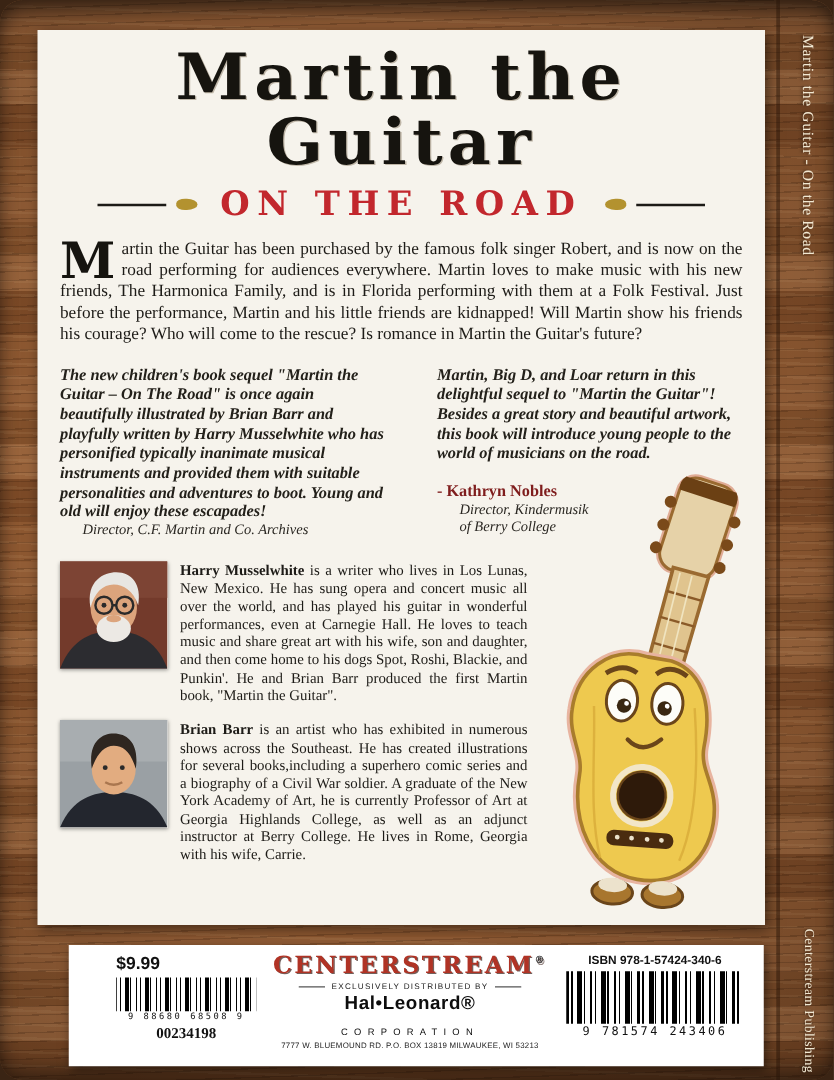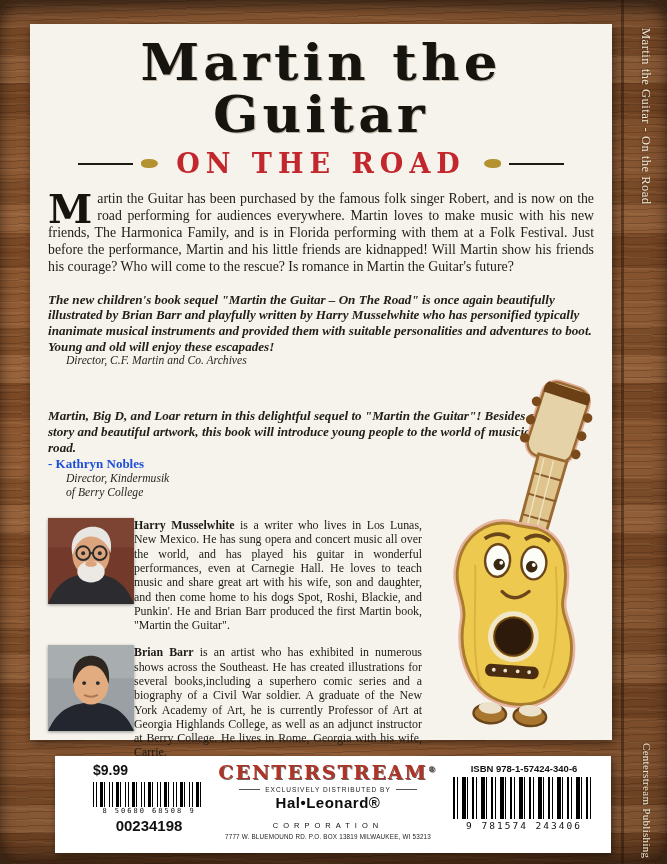--- a/index.html
+++ b/index.html
@@ -49,32 +49,32 @@
 
   .intro {
     margin-top:11px; font-size:13.8px; line-height:1.24; text-align:justify; color:#1d1b17;
   }
   .dropcap {
     float:left; font-family:"DejaVu Serif", serif; font-weight:bold;
     font-size:40px; line-height:0.78; padding:3px 5px 0 0; color:#16140f;
   }
 
   
-  .quotes-row { display:flex; gap:40px; margin-top:16px;flex-direction:column; }
+  .quotes-row { display:flex; gap:40px; margin-top:16px; }
   .quote-col { flex:1; }
   .quote-col.left { flex:1.07; }
   .quote-text {
     font-style:italic; font-weight:bold; font-size:13.1px; line-height:1.2; color:#23201a;
   }
-  .quote-attr { font-weight:bold; font-size:13px; margin-top:1px; color:#1d4ed8; }
+  .quote-attr { font-weight:bold; font-size:13px; margin-top:15px; color:#7f1d1d; }
   .quote-role { font-style:italic; font-size:11.6px; margin-left:18px; color:#2a2722; white-space:pre-line; line-height:1.2; }
 
   
   .bios { margin-top:18px; margin-right:172px; }
-  .bio { display:flex; margin-bottom:13px; }
+  .bio { display:flex; gap:10px; margin-bottom:13px; }
   .bio-photo { width:86px; height:86px; flex:none; box-shadow:0 1px 3px rgba(0,0,0,0.4); }
   .bio-photo svg { display:block; width:100%; height:100%; }
   .bio-text { font-size:11.9px; line-height:1.2; text-align:justify; color:#1d1b17; }
   .bio-name { font-weight:bold; }
 
   
   .guitar-wrap { position:absolute; top:352px; right:0px; width:192px; height:364px; }
   .guitar-wrap svg { width:100%; height:100%; display:block; }
 
   
@@ -84,21 +84,21 @@
     display:flex; align-items:stretch;
     font-family:"Liberation Sans", sans-serif;
   }
   .f-left { width:158px; padding:6px 6px 19px 38px; display:flex; flex-direction:column; }
   .price { font-weight:bold; font-size:14px; color:#111; }
   .upc-bars {
     margin-top:4px; width:112px; height:34px;
     background: repeating-linear-gradient(90deg,#000 0 1px,#fff 1px 3px,#000 3px 4px,#fff 4px 7px,#000 7px 10px,#fff 10px 11px,#000 11px 12px,#fff 12px 16px);
   }
   .upc-digits { width:112px; font-family:"DejaVu Sans Mono", monospace; font-size:7px; letter-spacing:2px; text-align:center; color:#111; }
-  .upc-number { width:112px; text-align:center; font-weight:bold; font-size:15px; margin-top:2px; color:#111; }
+  .upc-number { width:112px; text-align:center; font-weight:bold; font-size:12px; margin-top:2px; color:#111;font-family:Liberation Serif, serif; }
 
   .f-center { flex:1; text-align:center; padding-top:5px; }
   .brand {
     font-family:"DejaVu Serif", serif; font-weight:bold; font-size:19px; letter-spacing:2px;
     color:#b03325; text-shadow:1px 1px 0 rgba(40,10,5,0.65);
     white-space:nowrap;
   }
   .brand sup { font-size:8px; color:#333; }
   .dist-row { display:flex; align-items:center; margin:3px 26px 2px 26px; }
   .dist-row .rule { flex:1; height:1px; background:#555; }
@@ -243,21 +243,21 @@
           <ellipse cx="126" cy="348" rx="12" ry="6" fill="#ece2cc"></ellipse>
         </g>
       </svg>
     </div>
   </div>
 
   <div class="footer">
     <div class="f-left">
       <div class="price">$9.99</div>
       <div class="upc-bars"></div>
-      <div class="upc-digits">8 50680 68508 9</div>
+      <div class="upc-digits">9 88680 68508 9</div>
       <div class="upc-number">00234198</div>
     </div>
 
     <div class="f-center">
       <div class="brand"><span>CENTERSTREAM</span><sup>®</sup></div>
       <div class="dist-row">
         <div class="rule"></div>
         <div class="dist-label">EXCLUSIVELY DISTRIBUTED BY</div>
         <div class="rule"></div>
       </div>

